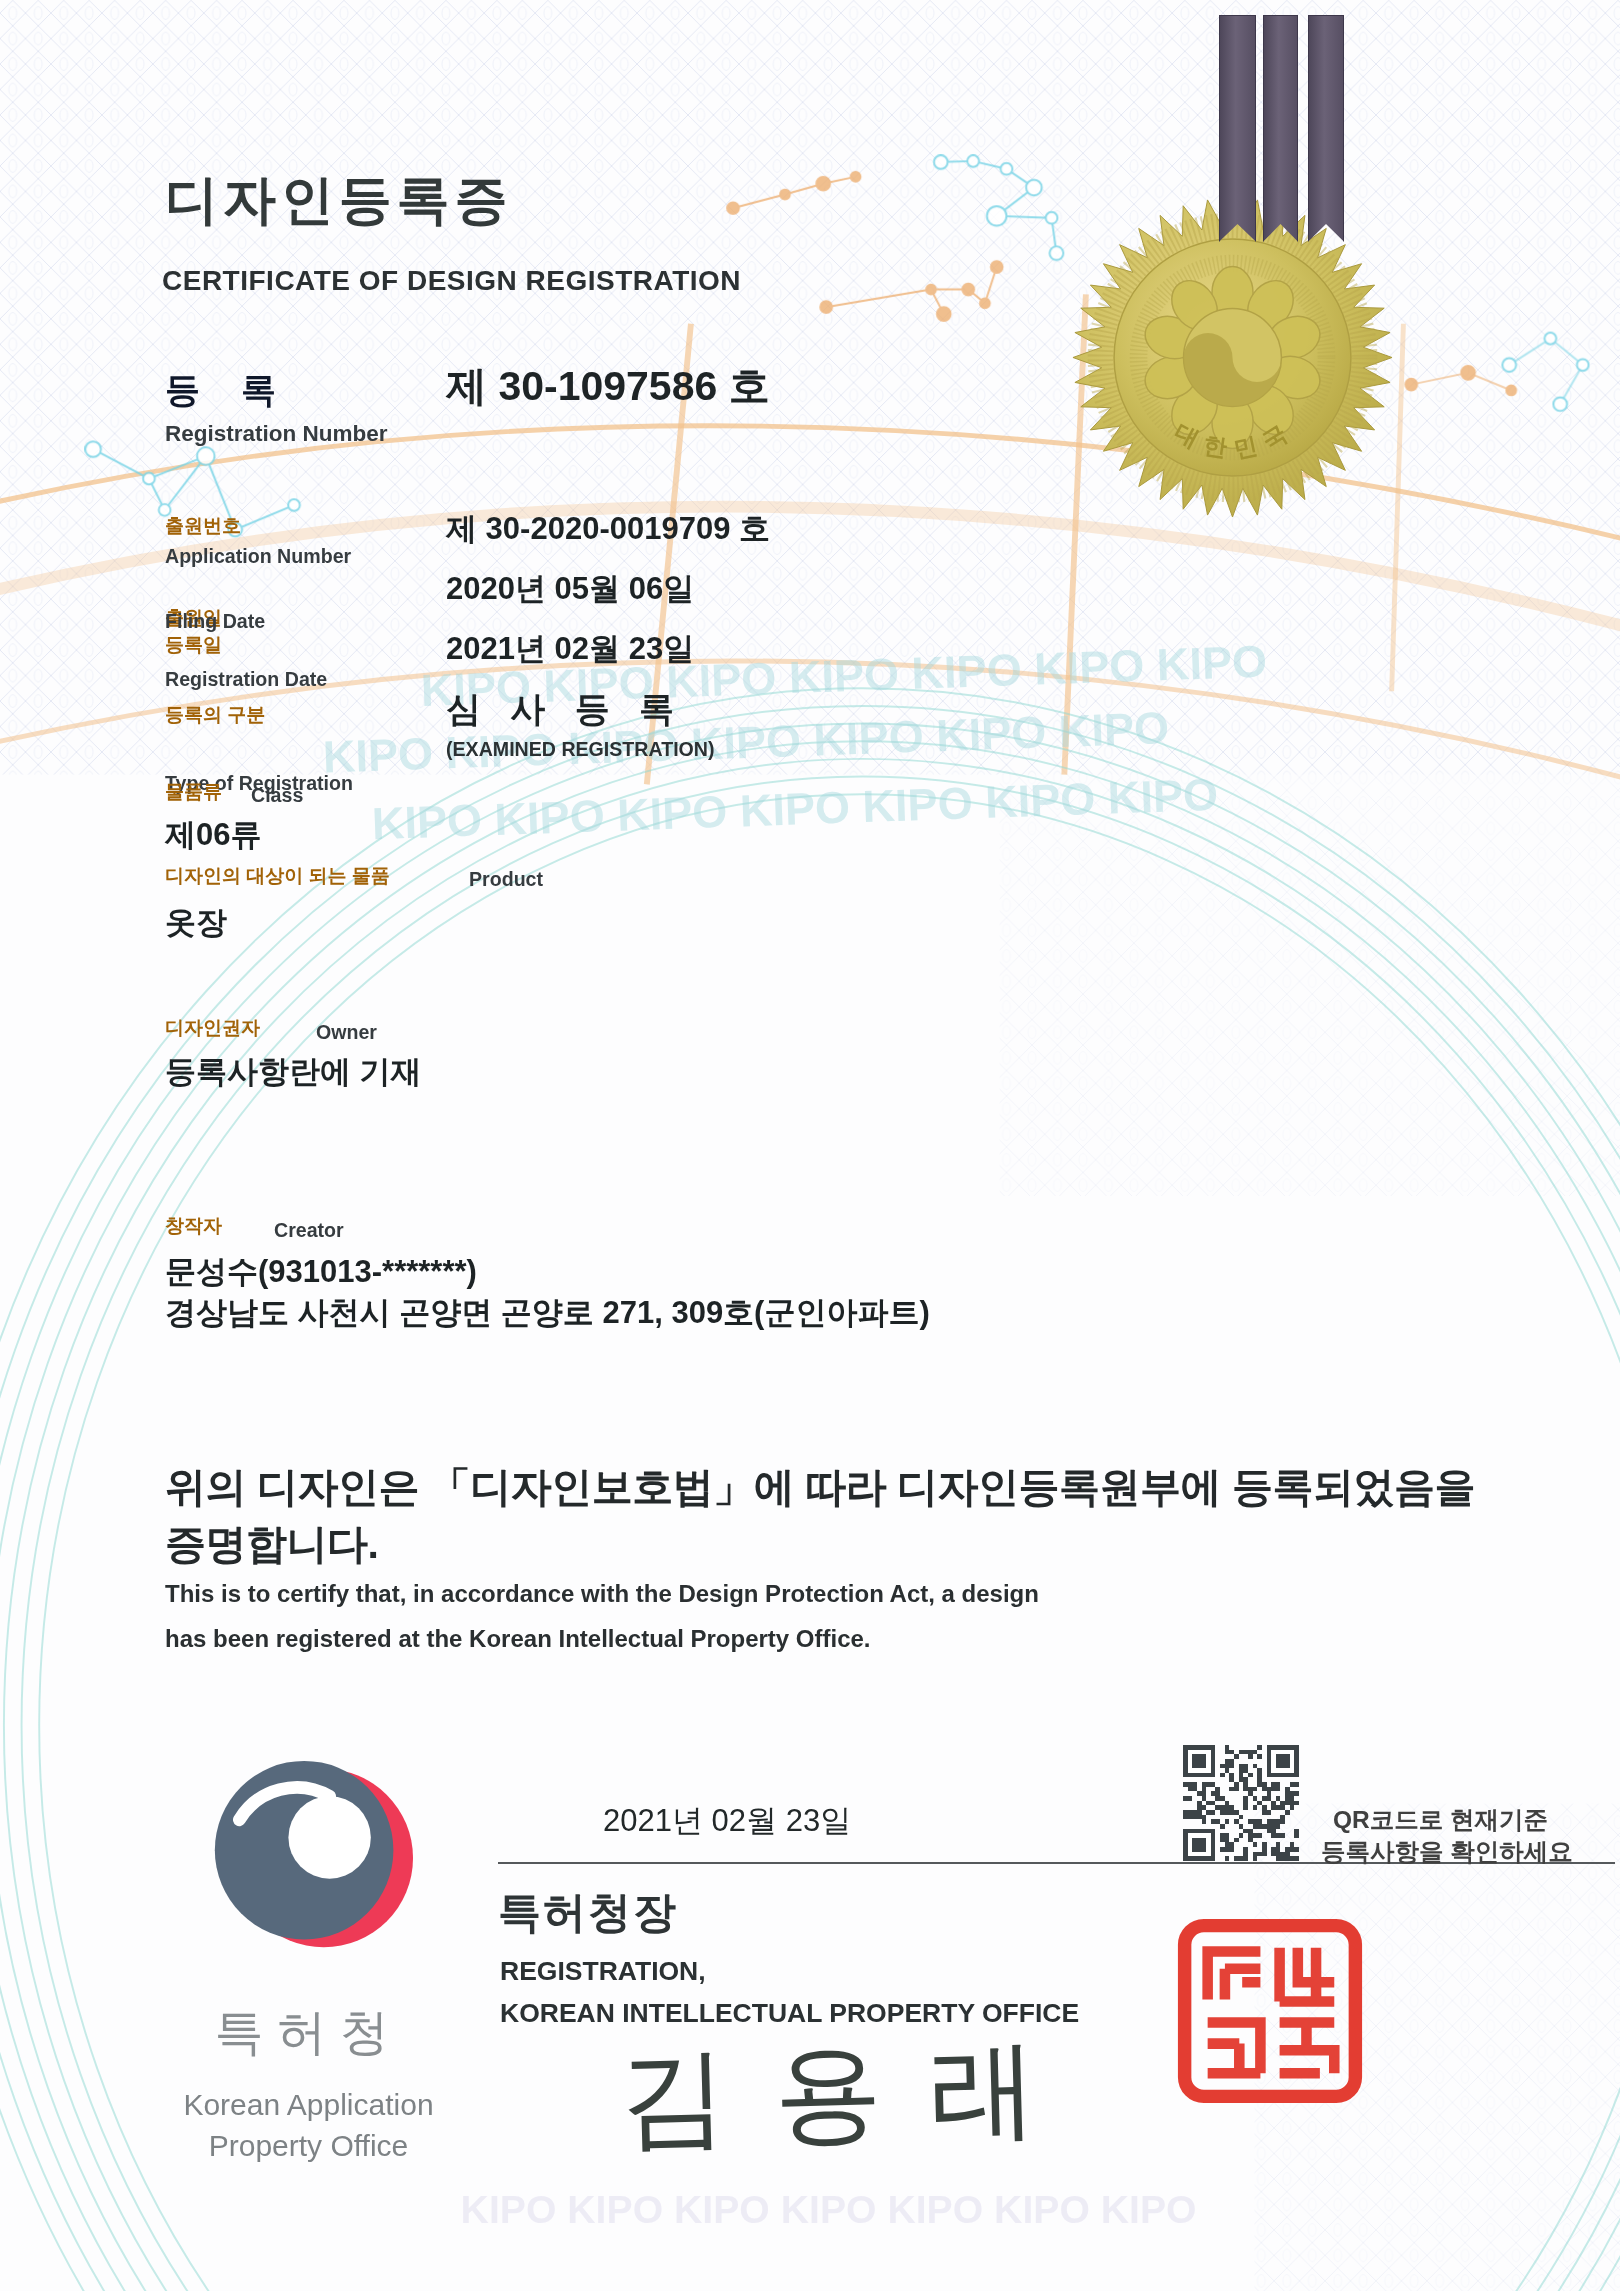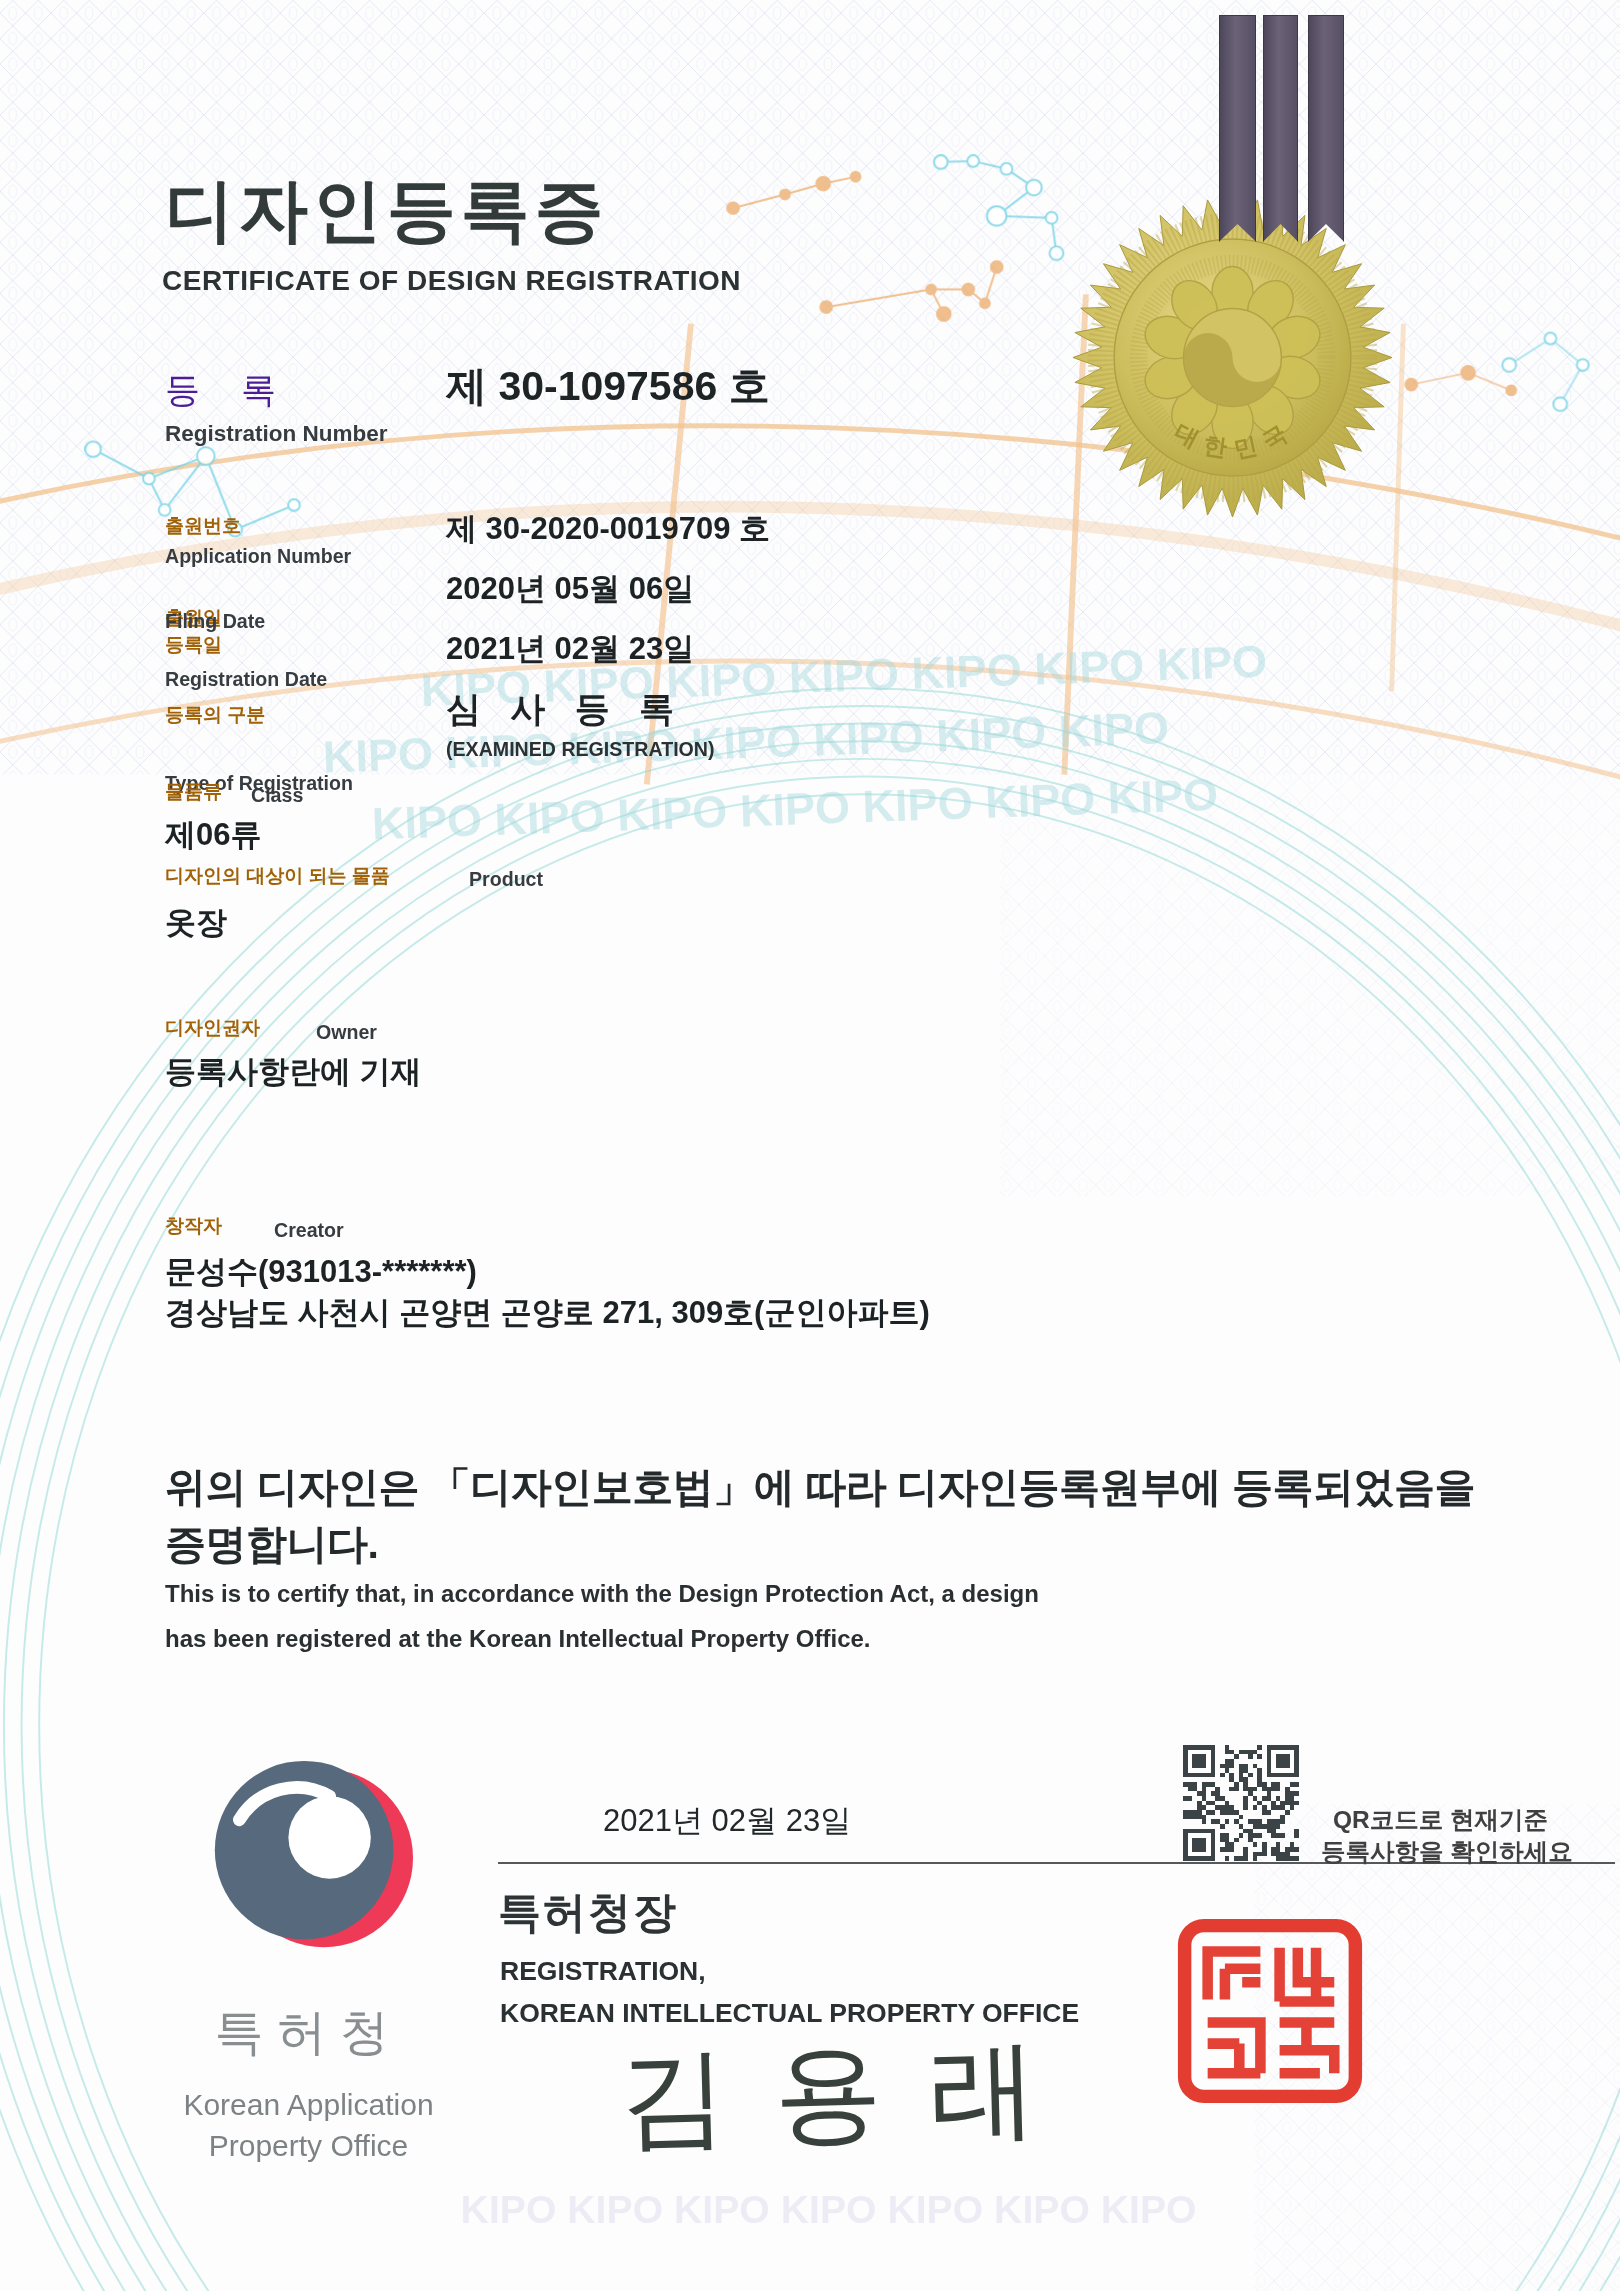--- a/index.html
+++ b/index.html
@@ -6,24 +6,24 @@
   .page{
     position:relative;width:1620px;height:2292px;margin:0 auto;
     background:#fdfdfe;overflow:hidden;
     font-family:"Liberation Sans","DejaVu Sans",sans-serif;
     color:#2b3133;
   }
   .abs{position:absolute;white-space:nowrap;}
   .bg-svg{position:absolute;left:0;top:0;z-index:0;pointer-events:none;}
   .z1{z-index:1;} .z2{z-index:2;} .z3{z-index:3;}
 
-  .title-ko{font-size:69px;font-weight:700;letter-spacing:4.9px;color:#333a3a;}
+  .title-ko{font-size:53px;font-weight:700;letter-spacing:4.9px;color:#333a3a;}
   .subtitle{font-size:28px;font-weight:700;letter-spacing:0.5px;color:#2c3133;}
 
-  .reg-label{font-size:35px;font-weight:400;letter-spacing:15.7px;color:#4c1d95;}
+  .reg-label{font-size:35px;font-weight:700;letter-spacing:15.7px;color:#0f172a;}
   .reg-value{font-size:41px;font-weight:700;color:#1e2426;}
   .reg-sub{font-size:22.5px;font-weight:700;color:#363c40;}
 
   .lko{font-size:19px;font-weight:700;color:#a16207;}
   .len{font-size:19.6px;font-weight:700;color:#363c40;}
   .val{font-size:31px;font-weight:700;color:#1d2325;}
   .val-wide{font-size:35px;font-weight:700;letter-spacing:9.8px;color:#1d2325;}
   .val-sub{font-size:19.6px;font-weight:700;color:#2b3133;}
 
   .stmt-ko{font-size:41px;font-weight:700;color:#24292b;letter-spacing:-0.5px;}

